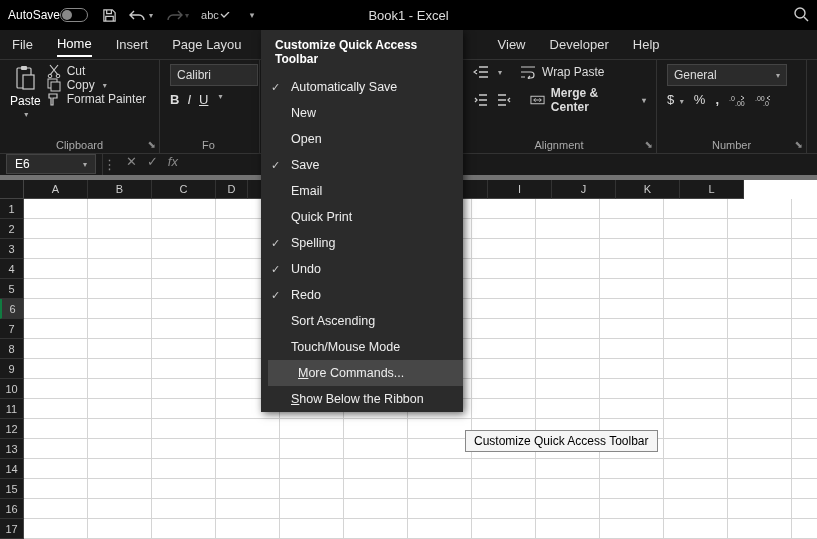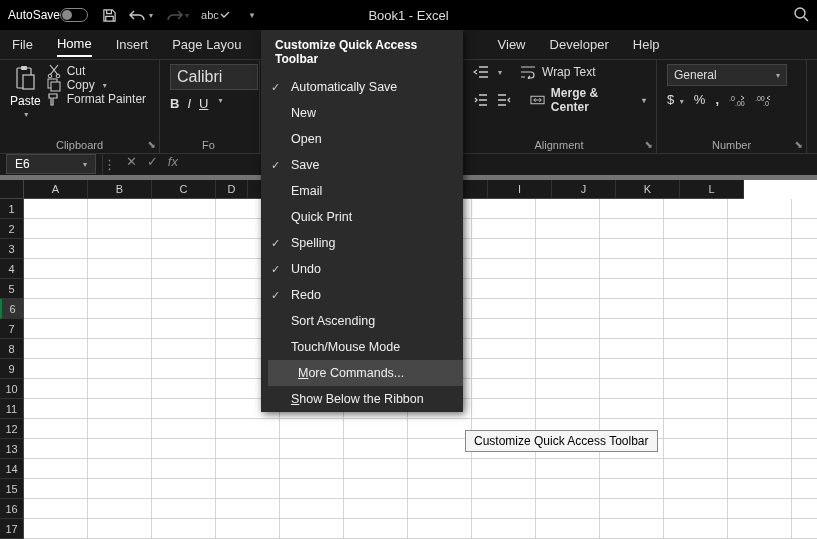--- a/index.html
+++ b/index.html
@@ -17,21 +17,21 @@
     .tab.active { border-bottom: 2px solid #fff; color: #fff; }
     .ribbon { height: 94px; background: #1a1a1a; display: flex; border-bottom: 1px solid #333; position: relative; }
     .group { border-right: 1px solid #333; padding: 4px 10px 0; display: flex; flex-direction: column; justify-content: space-between; position: relative; }
     .group-label { text-align: center; font-size: 11px; color: #aaa; padding-bottom: 2px; }
     .clipboard-body { display: flex; gap: 6px; }
     .paste-big { display: flex; flex-direction: column; align-items: center; gap: 2px; font-size: 12px; }
     .paste-icon { width: 24px; height: 28px; display: flex; align-items: center; justify-content: center; }
     .clip-actions { display: flex; flex-direction: column; font-size: 12px; }
     .clip-row { display: flex; align-items: center; gap: 6px; color: #ddd; }
     .font-top { display: flex; gap: 4px; margin-bottom: 6px; }
-    .font-input { background: #2b2b2b; border: 1px solid #444; color: #ddd; font-size: 16px; padding: 3px 6px; }
+    .font-input { background: #2b2b2b; border: 1px solid #444; color: #ddd; font-size: 12px; padding: 3px 6px; }
     .font-name { width: 88px; }
     .font-btns { display: flex; gap: 8px; }
     .fb { color: #ddd; font-size: 13px; }
     .fb.u { text-decoration: underline; }
     .fb.i { font-style: italic; }
     .align-body { display: flex; flex-direction: column; gap: 6px; }
     .align-row { display: flex; gap: 6px; align-items: center; }
     .align-icon { width: 18px; height: 16px; color: #ccc; display: flex; align-items: center; justify-content: center; }
     .wrap-btn { display: flex; align-items: center; gap: 6px; font-size: 12px; color: #ddd; }
     .merge-btn { display: flex; align-items: center; gap: 6px; font-size: 12px; color: #ddd; font-weight: bold; }
@@ -186,21 +186,21 @@
           <svg width="16" height="14" viewBox="0 0 16 14">
               <path stroke="#ccc" stroke-width="1.3" d="M6 2h9M6 7h9M6 12h9M4 5L1 7l3 2"></path>
             </svg>
         </span>
         <span class="dd-arrow">▾</span>
         <span style="width:6px"></span>
         <div class="wrap-btn">
           <svg width="16" height="14" viewBox="0 0 16 14">
               <path fill="none" stroke="#ccc" stroke-width="1.2" d="M1 2h14M1 7h10a3 3 0 0 1 0 6H8m0 0l2-2m-2 2l2 2M1 12h4"></path>
             </svg>
-          <span>Wrap Text</span>
+          <span>Wrap Paste</span>
         </div>
       </div>
       <div class="align-row">
         <span class="align-icon">
           <svg width="14" height="14" viewBox="0 0 14 14">
               <path stroke="#ccc" stroke-width="1.3" d="M5 2h8M5 7h8M5 12h8M1 5l2 2-2 2"></path>
             </svg>
         </span>
         <span class="align-icon">
           <svg width="14" height="14" viewBox="0 0 14 14">

